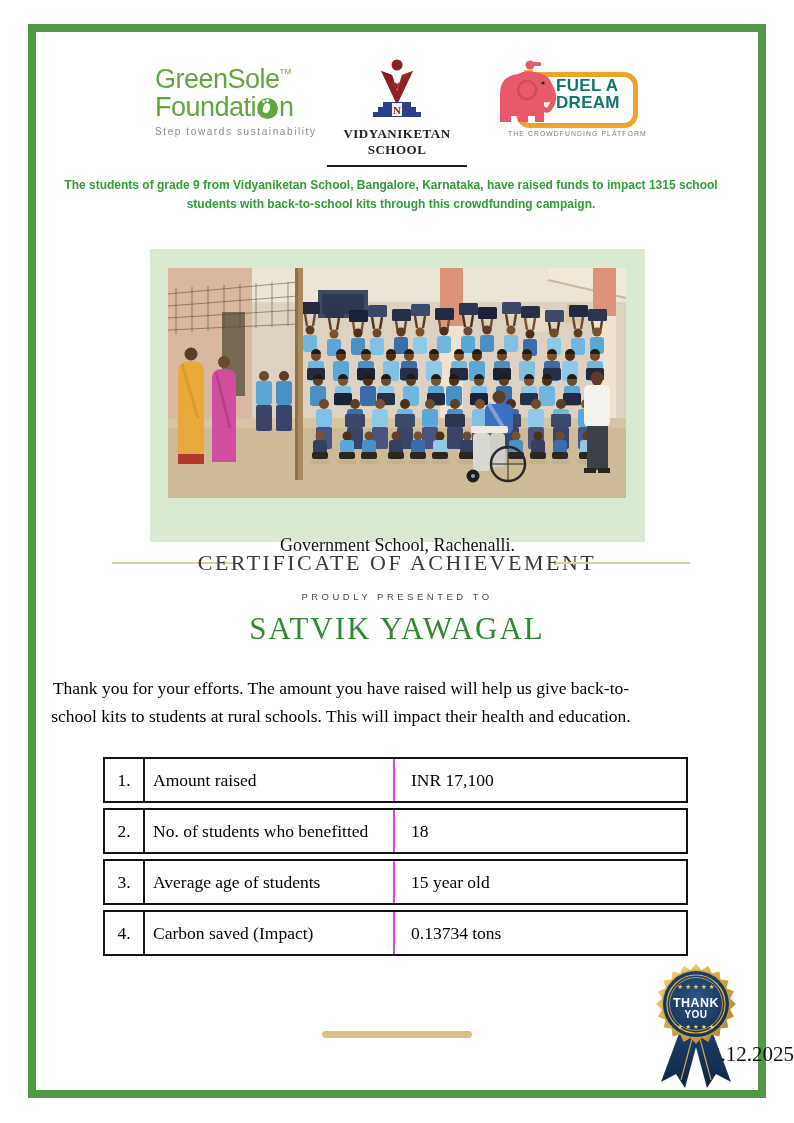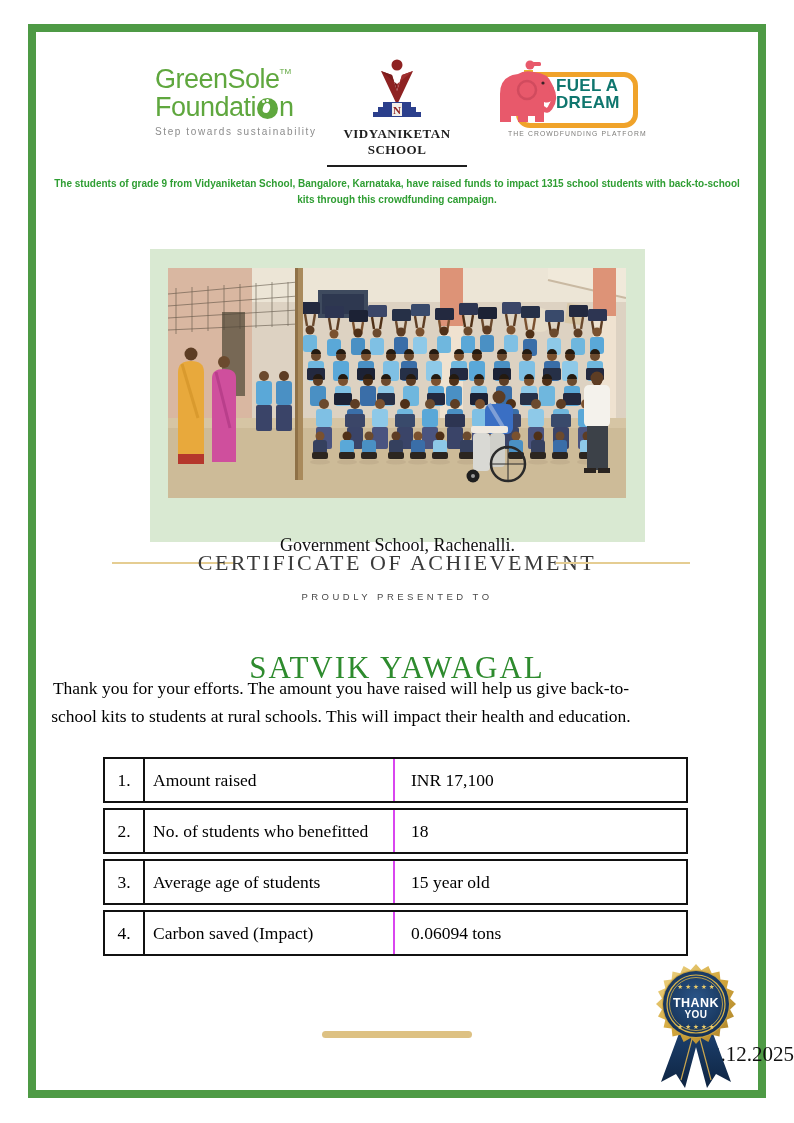--- a/index.html
+++ b/index.html
@@ -41,42 +41,42 @@
             border:5px solid #f0a32a; border-radius:14px; }
   .fd-text { position:absolute; left:62px; top:14px; width:78px; text-align:left;
              font-family:"Liberation Sans", sans-serif; font-weight:bold; color:#0f766e;
              font-size:17px; line-height:0.98; letter-spacing:0.3px; }
   .fd-eleph { position:absolute; left:0; top:-4px; }
   .fd-tagline { position:absolute; left:14px; top:66px; width:140px;
              font-family:"Liberation Sans", sans-serif; font-size:6.8px; letter-spacing:1.1px;
              color:#7c7b78; }
 
   
-  .intro { position:absolute; left:50px; top:176px; width:694px; text-align:center;
-           font-family:"Liberation Sans", sans-serif; font-weight:bold; font-size:10px;
+  .intro { position:absolute; left:44px; top:176px; width:694px; text-align:center;
+           font-family:"Liberation Sans", sans-serif; font-weight:bold; font-size:12px;
            line-height:1.55; color:#2f9e33; }
 
   
   .photo-mat { position:absolute; left:150px; top:249px; width:495px; height:293px;
                background:#d9e9d2; }
   .photo { position:absolute; left:18px; top:19px; width:458px; height:230px; background:#d8cbbb; }
   .photo-caption { position:absolute; left:0; top:257px; width:495px; text-align:center;
                font-size:18px; color:#101010;margin-top:29px; }
 
   
   .cert-title { position:absolute; left:0; top:550px; width:794px; text-align:center;
                 font-size:22px; letter-spacing:2.5px; color:#3a3a3a; }
   .rule { position:absolute; height:2px; background:#e5cd92; top:562px; }
   .rule-left  { left:112px; width:122px; }
   .rule-right { left:556px; width:134px; }
   .presented { position:absolute; left:0; top:591px; width:794px; text-align:center;
                font-family:"Liberation Sans", sans-serif; font-size:9.5px;
                letter-spacing:3.5px; color:#4a4a4a; }
   .recipient { position:absolute; left:0; top:611px; width:794px; text-align:center;
-               font-size:31px; letter-spacing:2px; color:#2e8b2e;margin-top:39px; }
+               font-size:31px; letter-spacing:2px; color:#2e8b2e; }
   .message { position:absolute; left:37px; top:674px; width:608px; text-align:center;
              font-size:17.5px; line-height:1.6; color:#000; }
 
   
   .impact-table { position:absolute; left:103px; top:757px; width:585px; }
   .tr { display:flex; align-items:center; border:2px solid #111; height:46px;
         margin-bottom:5px; background:#fff; font-size:17.5px; color:#000; }
   .td-num { width:40px; text-align:center; border-right:2px solid #111;
             height:100%; display:flex; align-items:center; justify-content:center; }
   .td-label { width:250px; padding-left:8px; border-right:2px solid #d946ef;
@@ -499,21 +499,21 @@
         <div class="td-value">18</div>
       </div>
       <div class="tr">
         <div class="td-num">3.</div>
         <div class="td-label">Average age of students</div>
         <div class="td-value">15 year old</div>
       </div>
       <div class="tr">
         <div class="td-num">4.</div>
         <div class="td-label">Carbon saved (Impact)</div>
-        <div class="td-value">0.06094 tons</div>
+        <div class="td-value">0.13734 tons</div>
       </div>
     </div>
 
     <div class="date-rule"></div>
     <div class="date">03.12.2025</div>
 
     <svg class="badge" viewBox="0 0 126 138">
       <defs>
         <linearGradient id="goldGrad" x1="0" y1="0" x2="1" y2="1">
           <stop offset="0" stop-color="#f2dd96"></stop>

